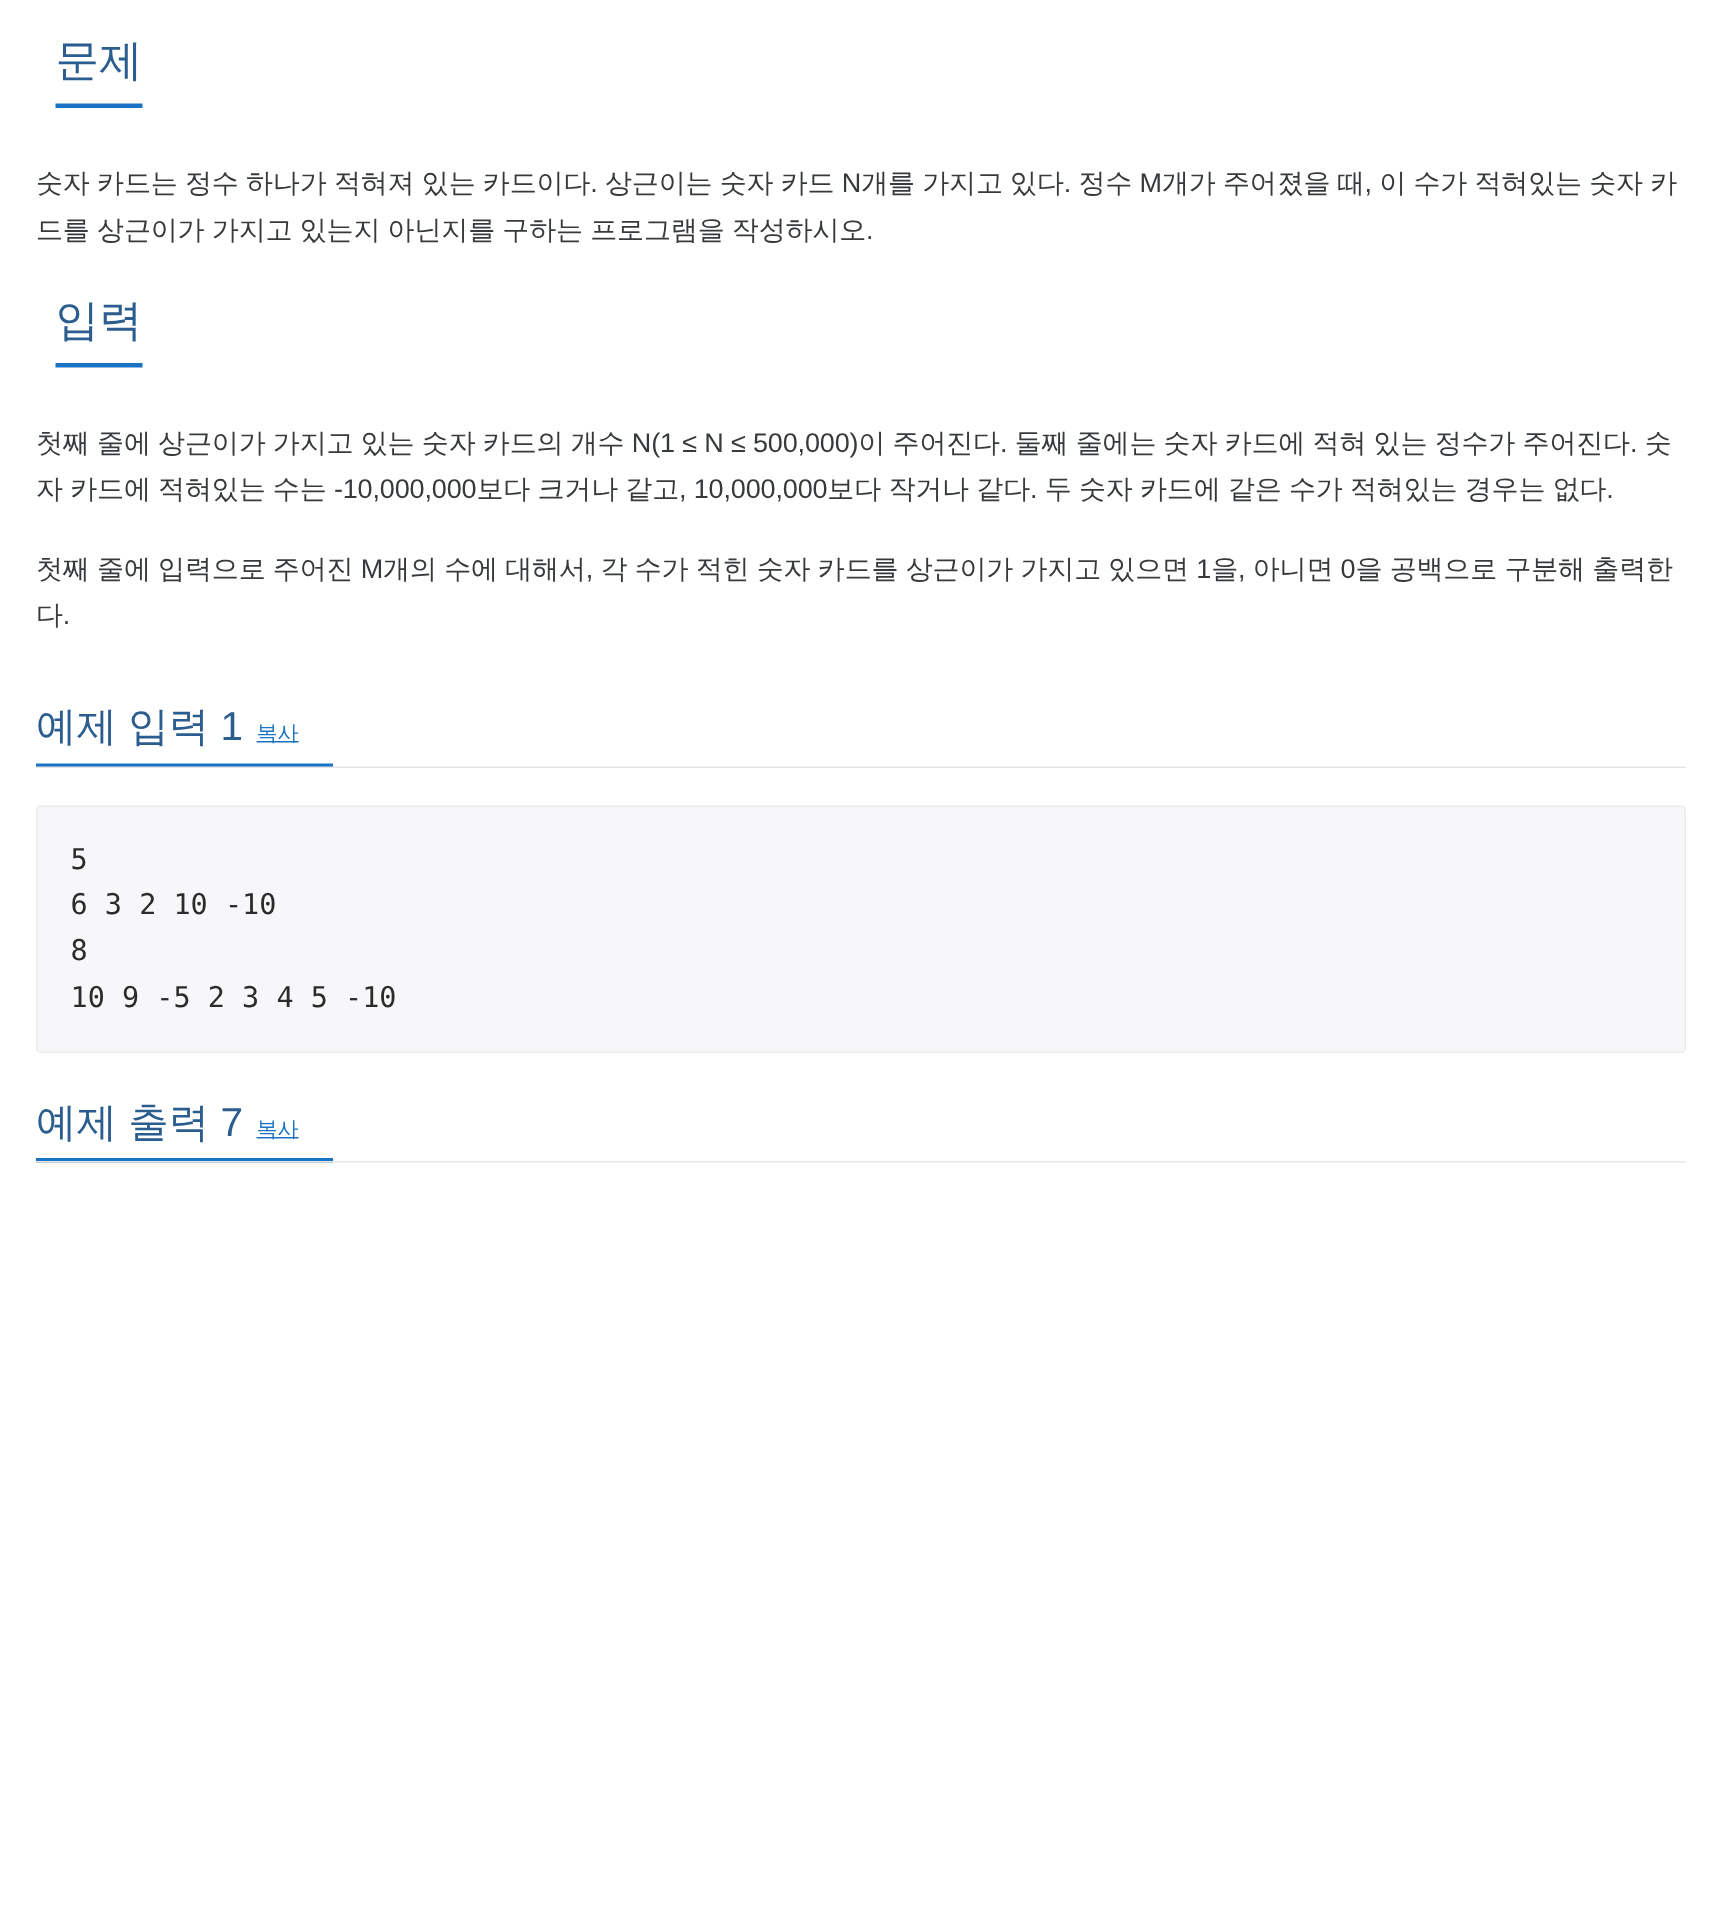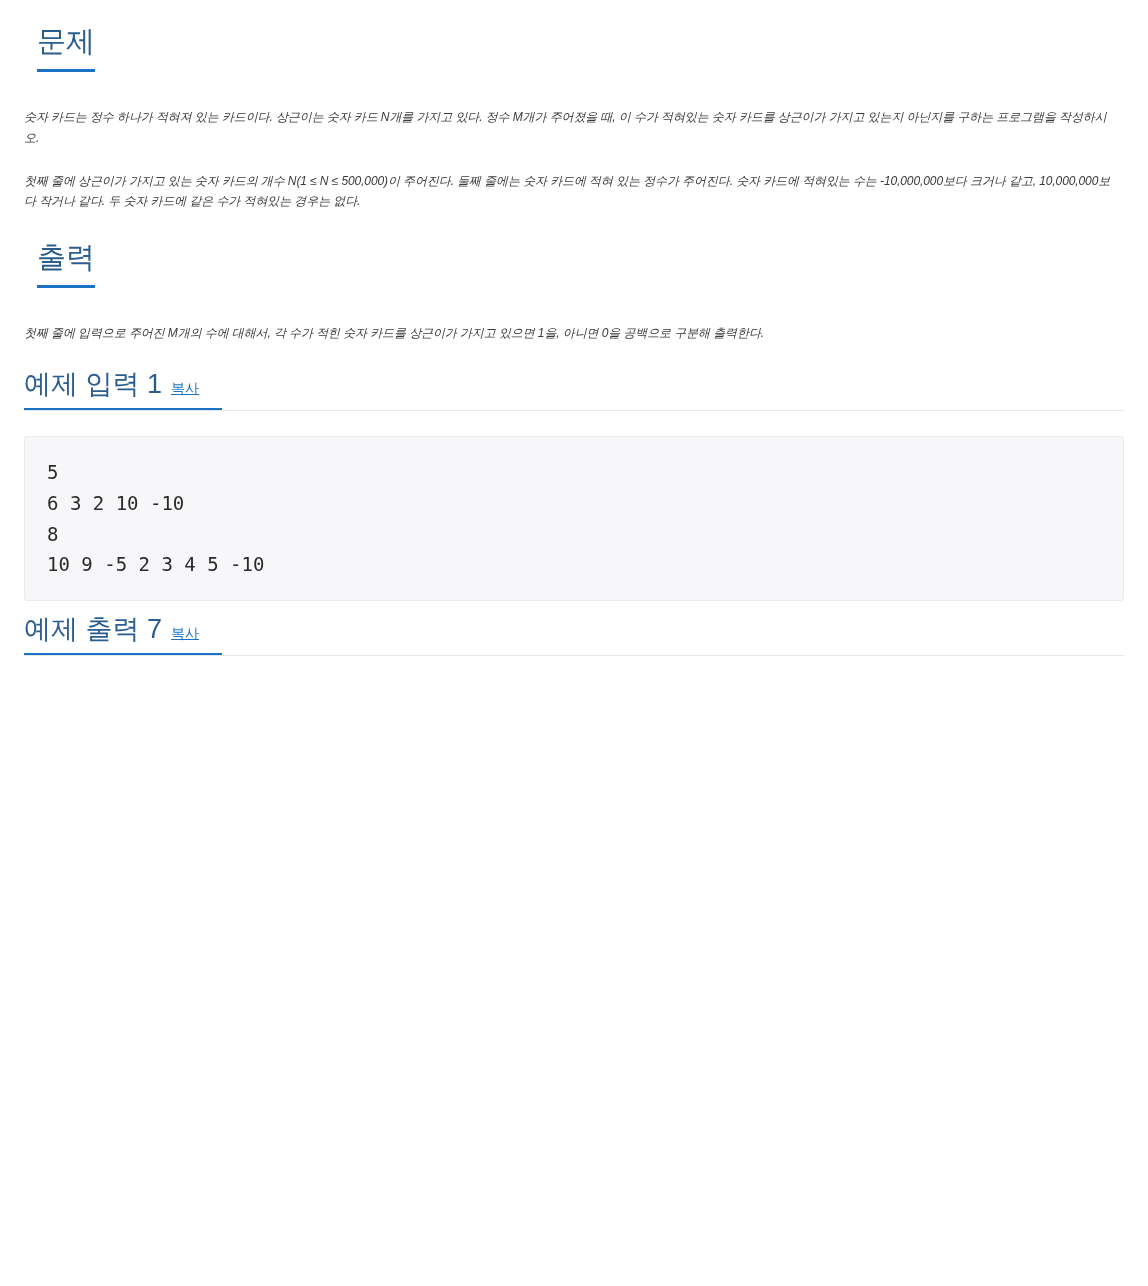--- a/index.html
+++ b/index.html
@@ -27,38 +27,37 @@
     line-height: 1.25;
     display: inline-block;
     border-bottom: 3px solid #1a73c4;
   }
   .heading-wrap {
     padding-top: 14px;
     padding-bottom: 0;
   }
   .heading-wrap.first { padding-top: 10px; }
   p.body-text {
-    font-size: 12px;
+    font-size: 18px;
     line-height: 1.72;
     margin: 22px 4px 0 0;
     color: #373a3c;
     letter-spacing: -0.1px;
-    font-style: italic;
   }
   p.body-text + p.body-text {
     margin-top: 22px;
   }
   .sample-head {
     display: flex;
     align-items: baseline;
     gap: 9px;
     border-bottom: 3px solid #1a73c4;
     width: 198px;
     padding-bottom: 8px;
-    margin-top: 12px;
+    margin-top: 30px;
   }
   .sample-head .title {
     font-size: 27px;
     color: #2c5d8f;
     font-weight: 400;
     line-height: 1.2;
   }
   .sample-head .copy-btn {
     font-size: 14px;
     color: #1a73c4;
@@ -90,25 +89,25 @@
 </head>
 <body>
 
 <div class="page">
 
   <div class="heading-wrap first">
     <h2 class="section-heading">문제</h2>
   </div>
   <p class="body-text">숫자 카드는 정수 하나가 적혀져 있는 카드이다. 상근이는 숫자 카드 N개를 가지고 있다. 정수 M개가 주어졌을 때, 이 수가 적혀있는 숫자 카드를 상근이가 가지고 있는지 아닌지를 구하는 프로그램을 작성하시오.</p>
 
+  <div class="heading-wrap">
+    <h2 class="section-heading">입력</h2>
+  </div>
   <p class="body-text">첫째 줄에 상근이가 가지고 있는 숫자 카드의 개수 N(1 ≤ N ≤ 500,000)이 주어진다. 둘째 줄에는 숫자 카드에 적혀 있는 정수가 주어진다. 숫자 카드에 적혀있는 수는 -10,000,000보다 크거나 같고, 10,000,000보다 작거나 같다. 두 숫자 카드에 같은 수가 적혀있는 경우는 없다.</p>
 
-  <div class="heading-wrap">
-    <h2 class="section-heading">출력</h2>
-  </div>
   <p class="body-text">첫째 줄에 입력으로 주어진 M개의 수에 대해서, 각 수가 적힌 숫자 카드를 상근이가 가지고 있으면 1을, 아니면 0을 공백으로 구분해 출력한다.</p>
 
   <div class="spacer-12"></div>
 
   <div class="sample-head">
     <span class="title">예제 입력 1</span>
     <span class="copy-btn">복사</span>
   </div>
   <hr class="sample-rule">
   <pre class="sample-box">5

